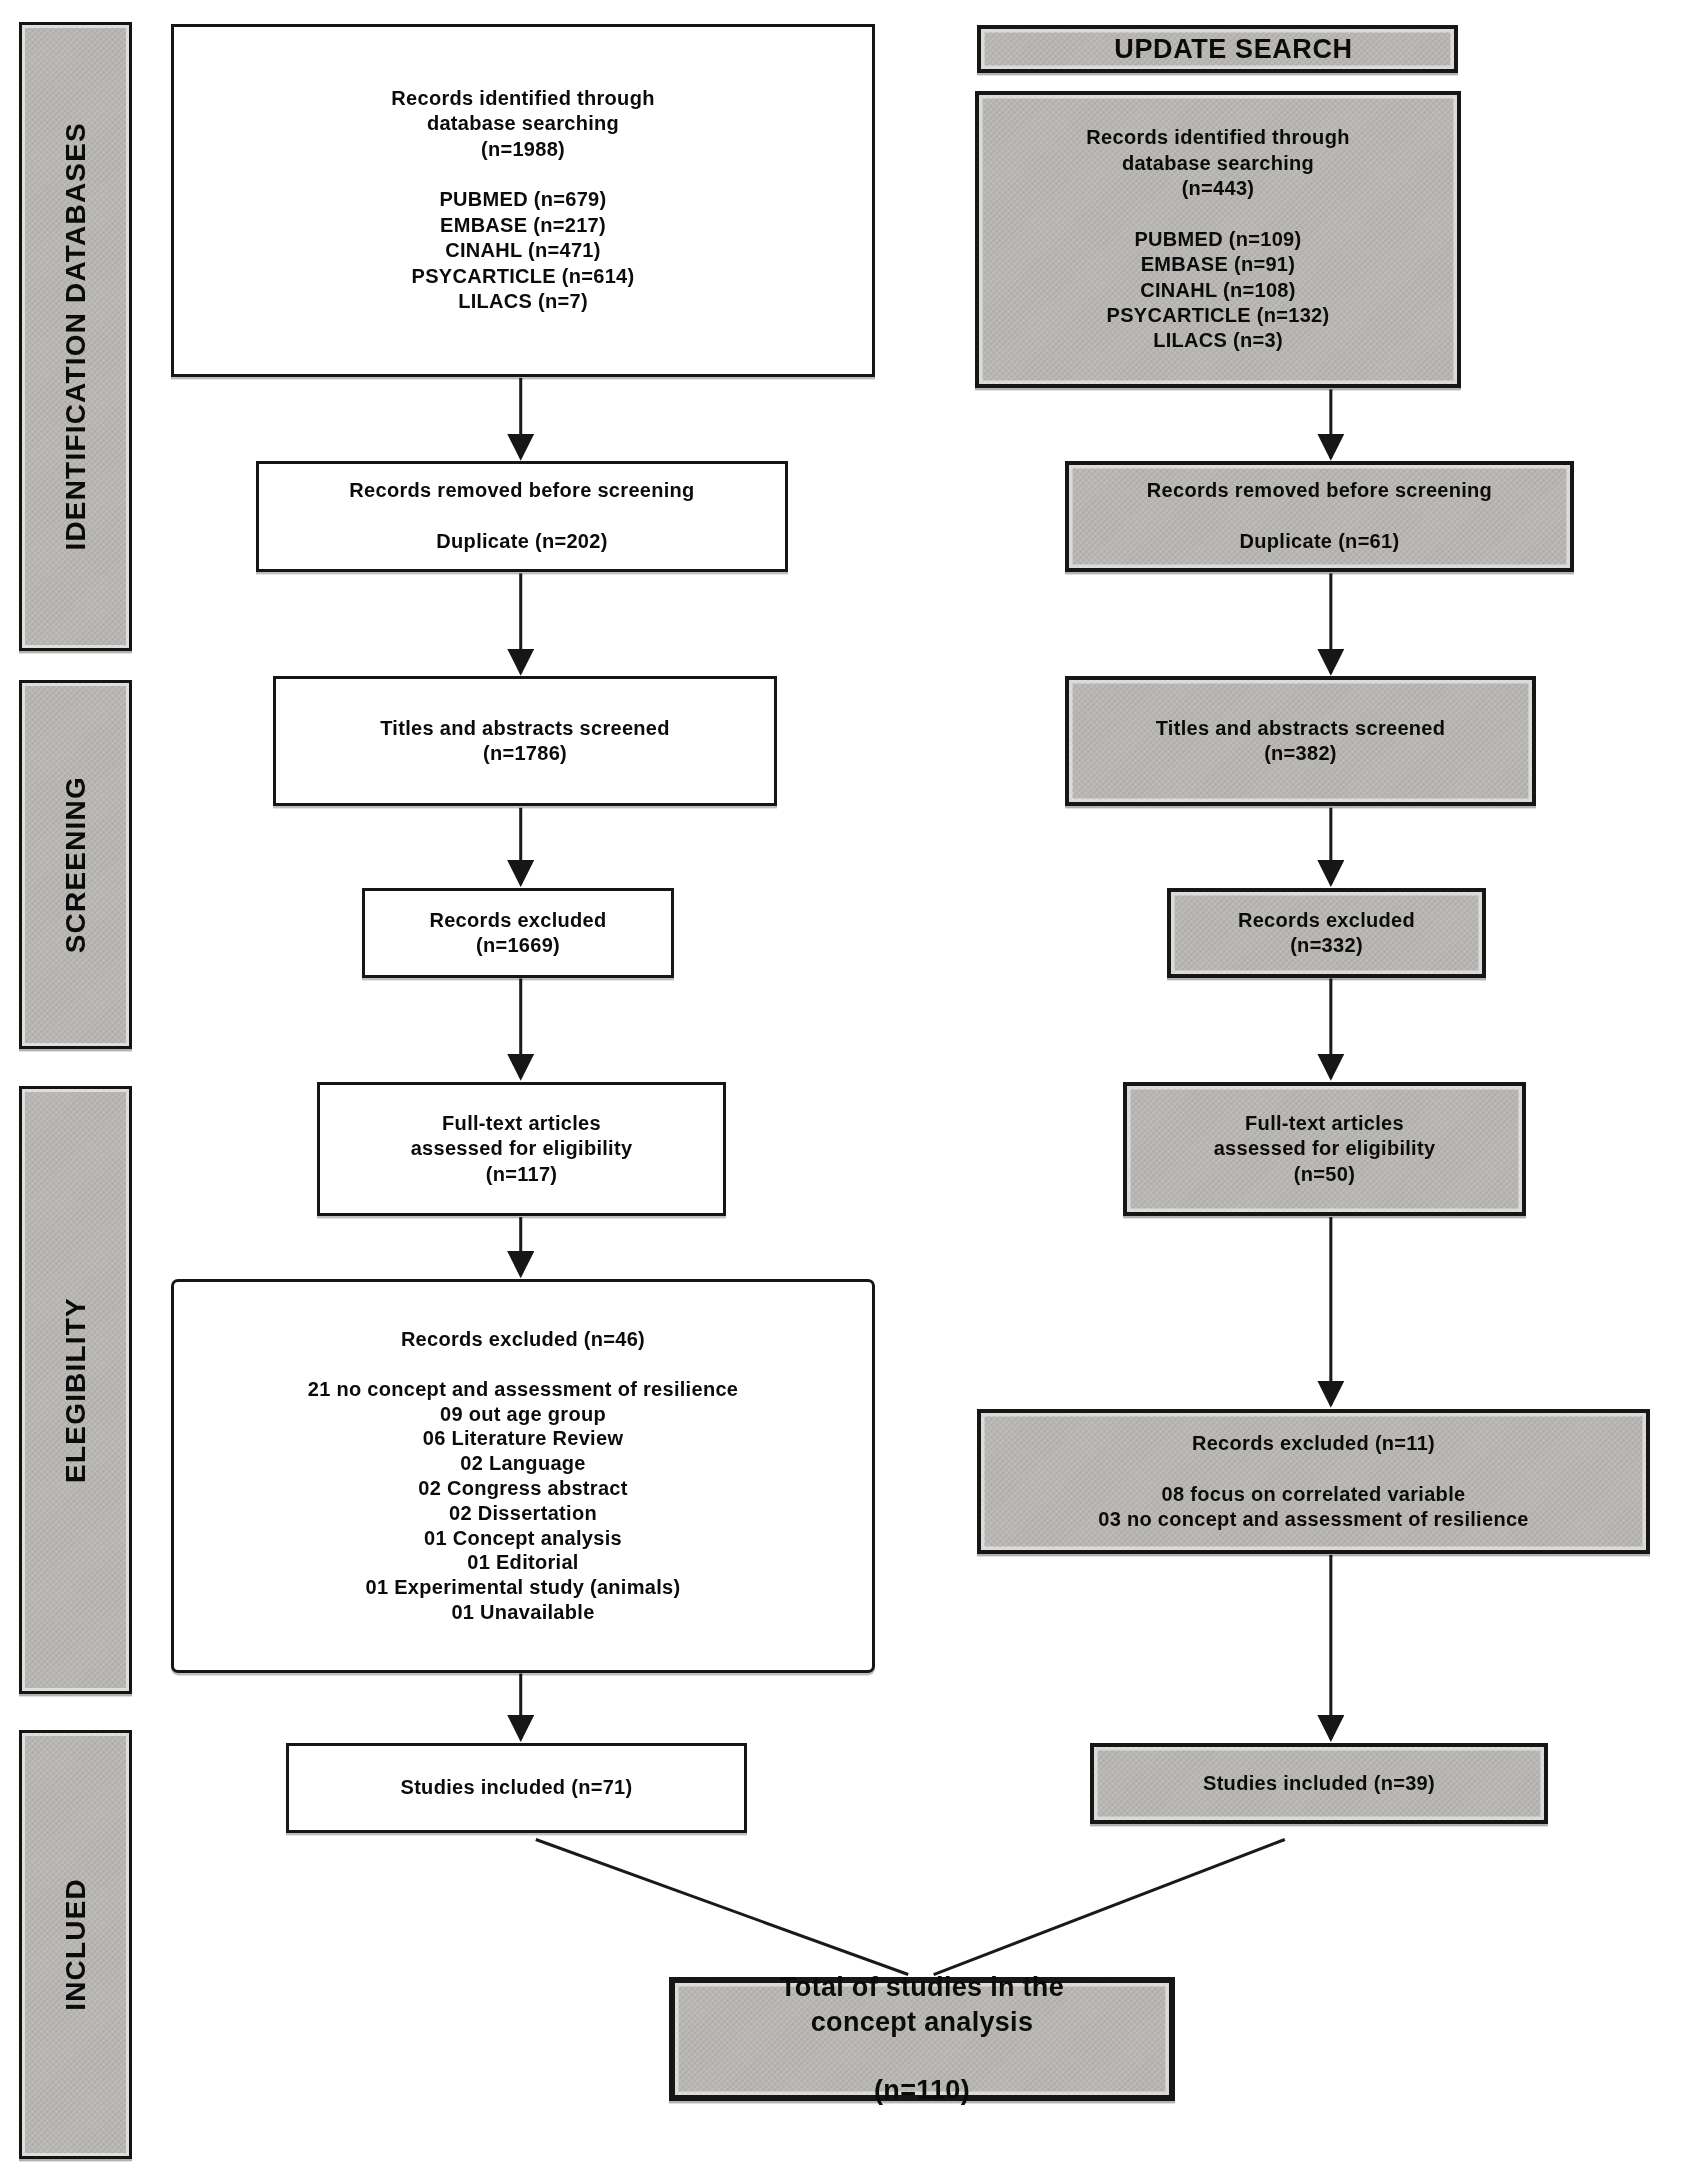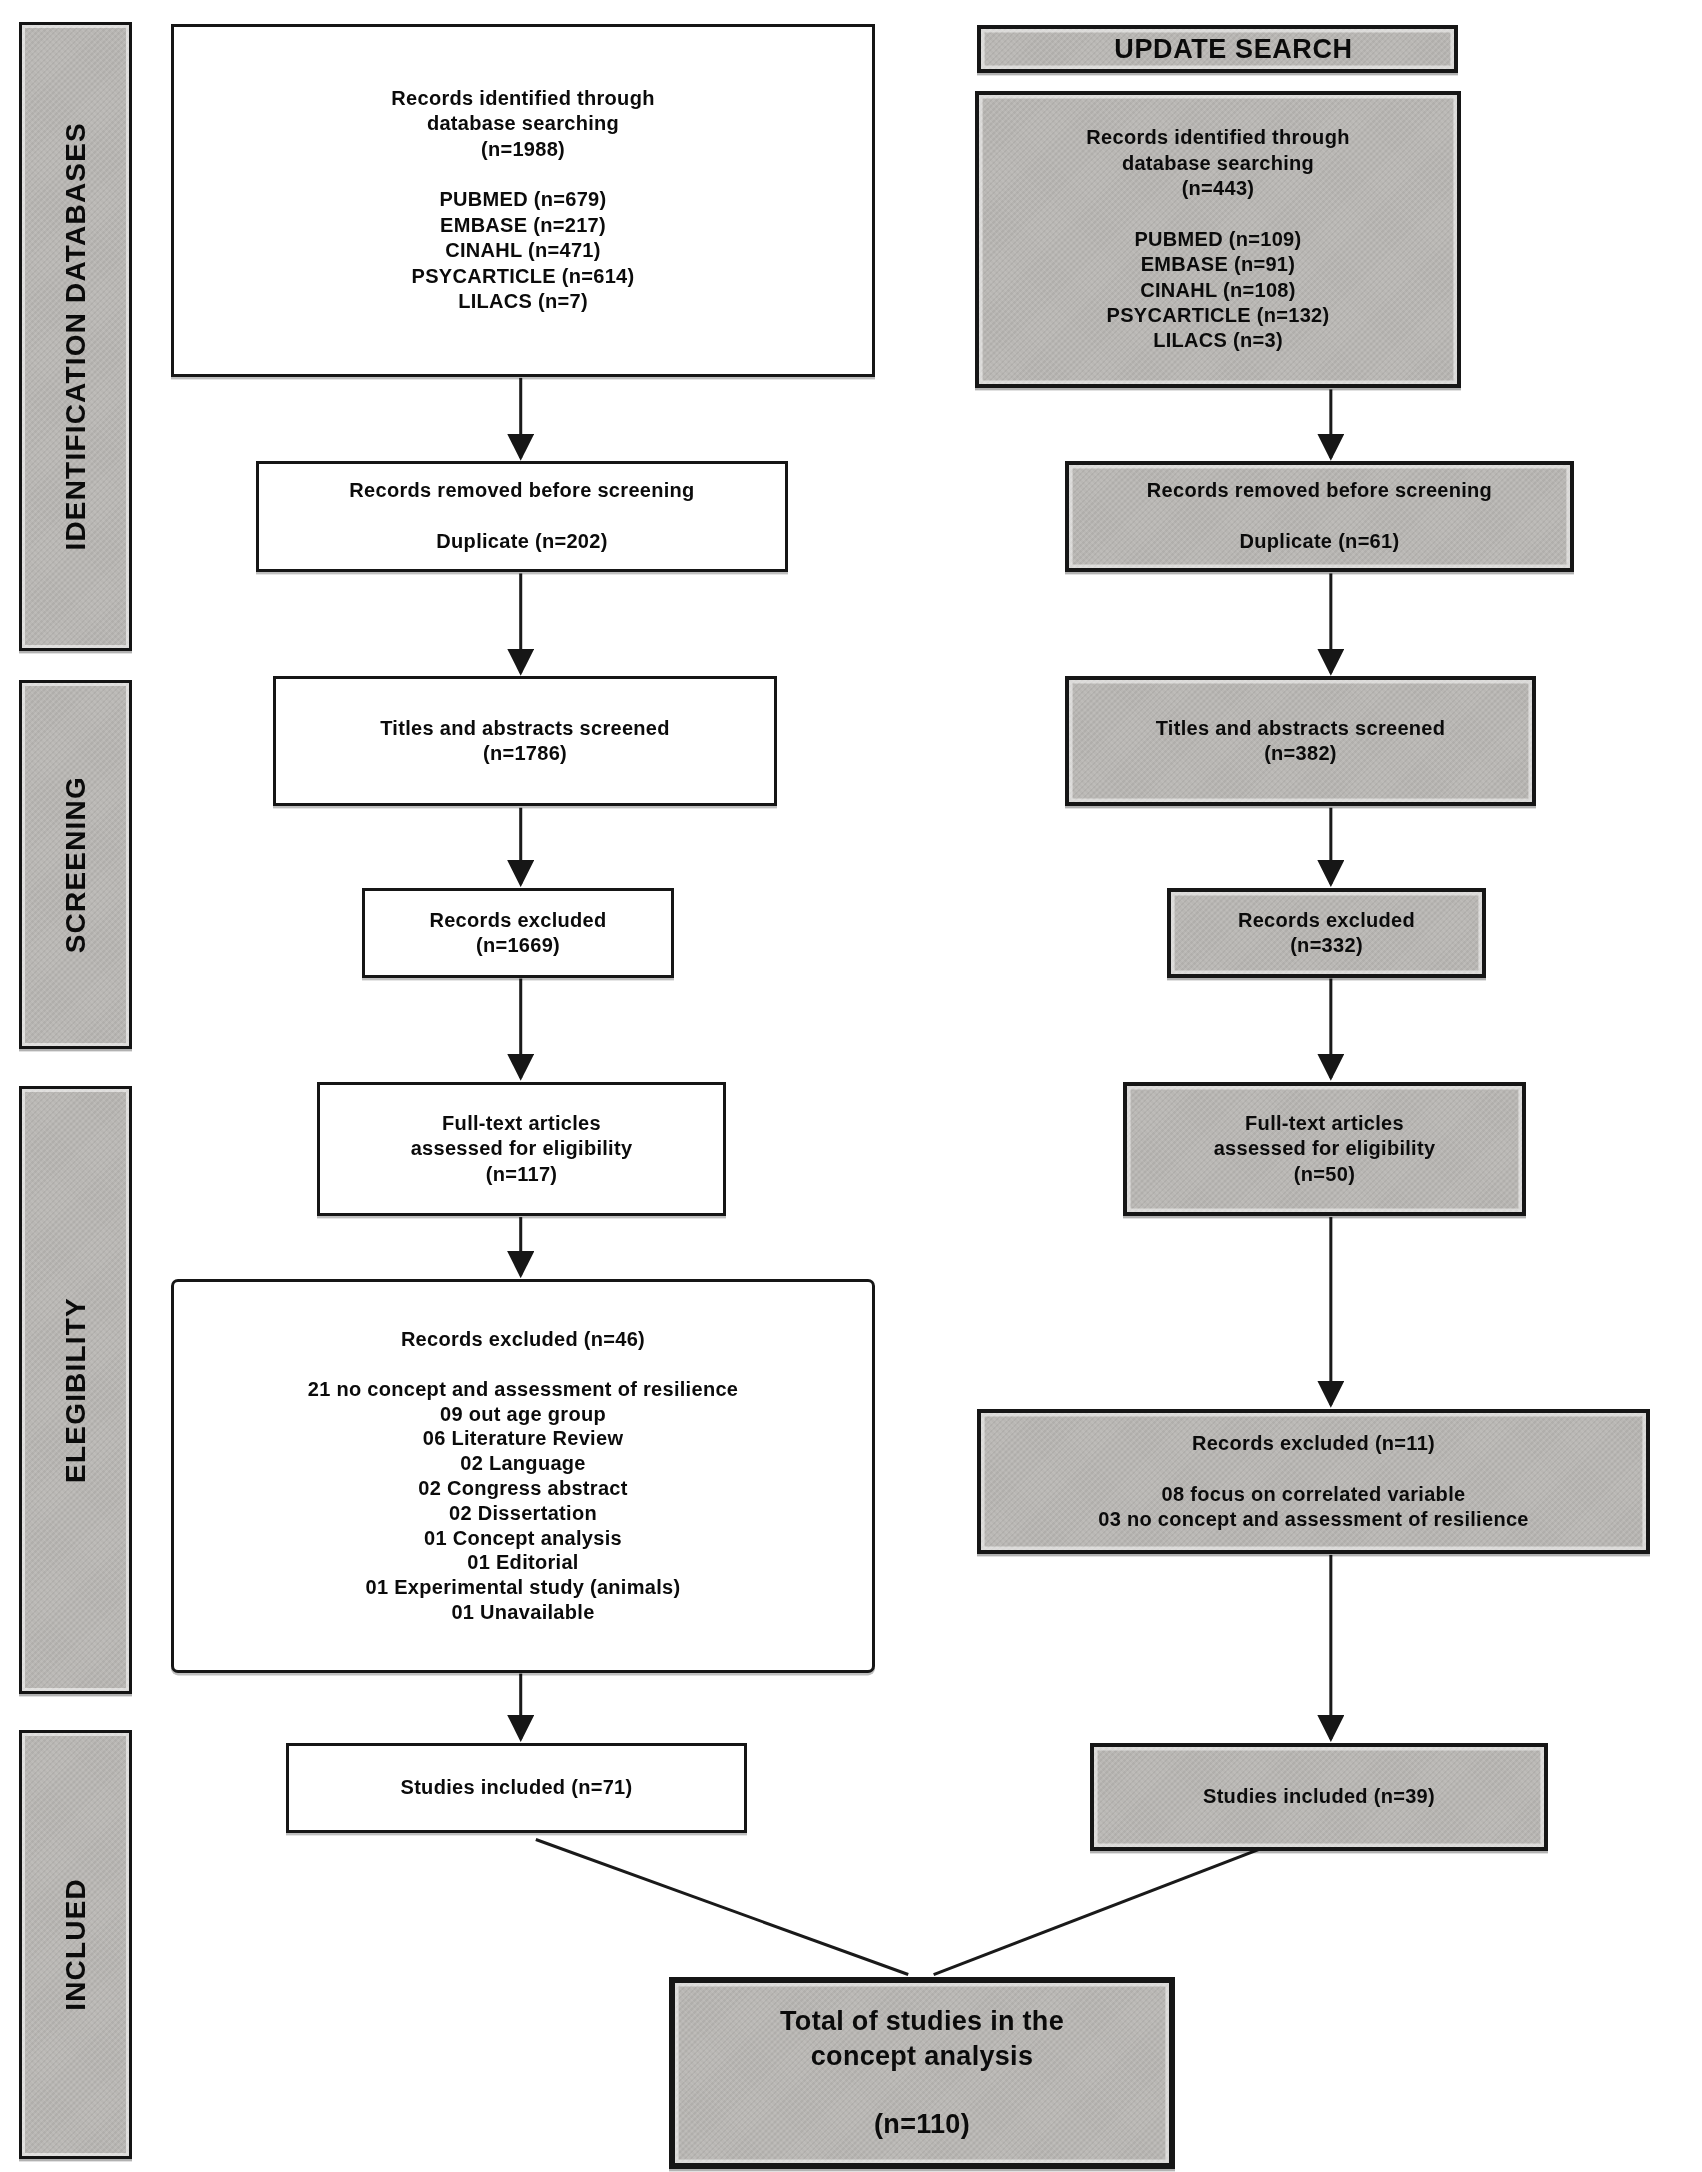--- a/index.html
+++ b/index.html
@@ -161,21 +161,21 @@
 (n=382)</div>
   <div class="box gray" style="left:1167px; top:888px; width:319px; height:90px;">Records excluded
 (n=332)</div>
   <div class="box gray" style="left:1123px; top:1082px; width:403px; height:134px;">Full-text articles
 assessed for eligibility
 (n=50)</div>
   <div class="box gray" style="left:977px; top:1409px; width:673px; height:145px;">Records excluded (n=11)
 
 08 focus on correlated variable
 03 no concept and assessment of resilience</div>
-  <div class="box gray" style="left:1090px; top:1743px; width:458px; height:108px;">Studies included (n=39)</div>
+  <div class="box gray" style="left:1090px; top:1743px; width:458px; height:81px;">Studies included (n=39)</div>
 
-  <div class="box gray total-box" style="left:669px; top:1977px; width:506px; height:192px;">Total of studies in the
+  <div class="box gray total-box" style="left:669px; top:1977px; width:506px; height:124px;">Total of studies in the
 concept analysis
 
 (n=110)</div>
 
 </div>
 
 
 </body></html>

